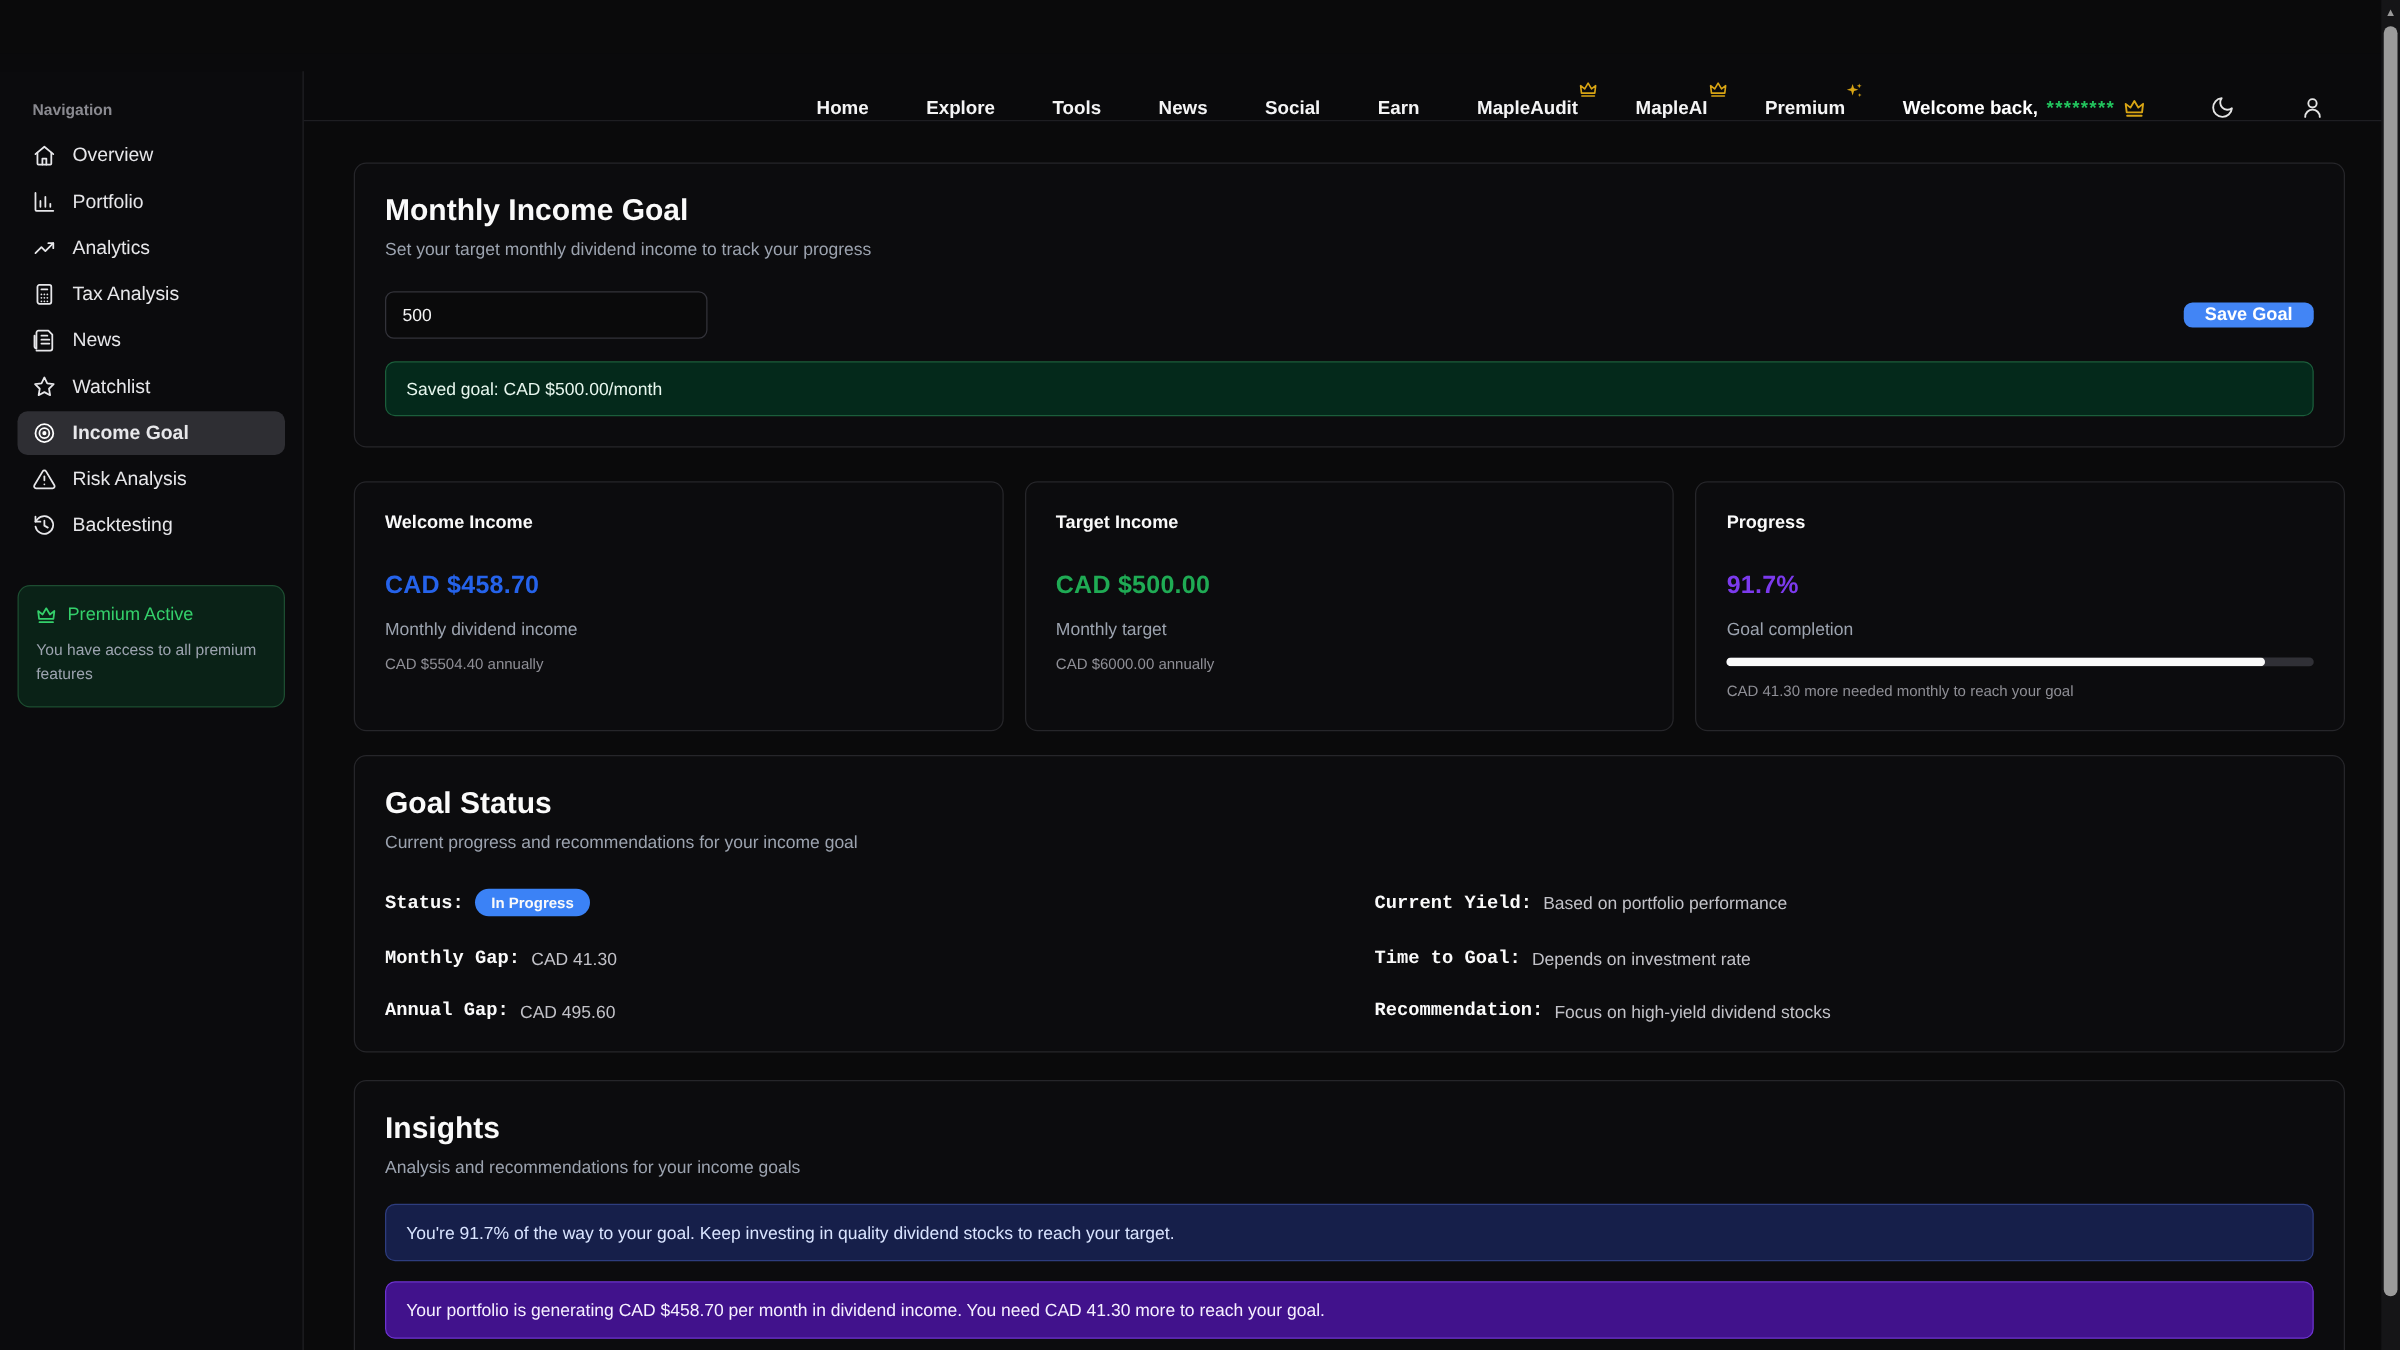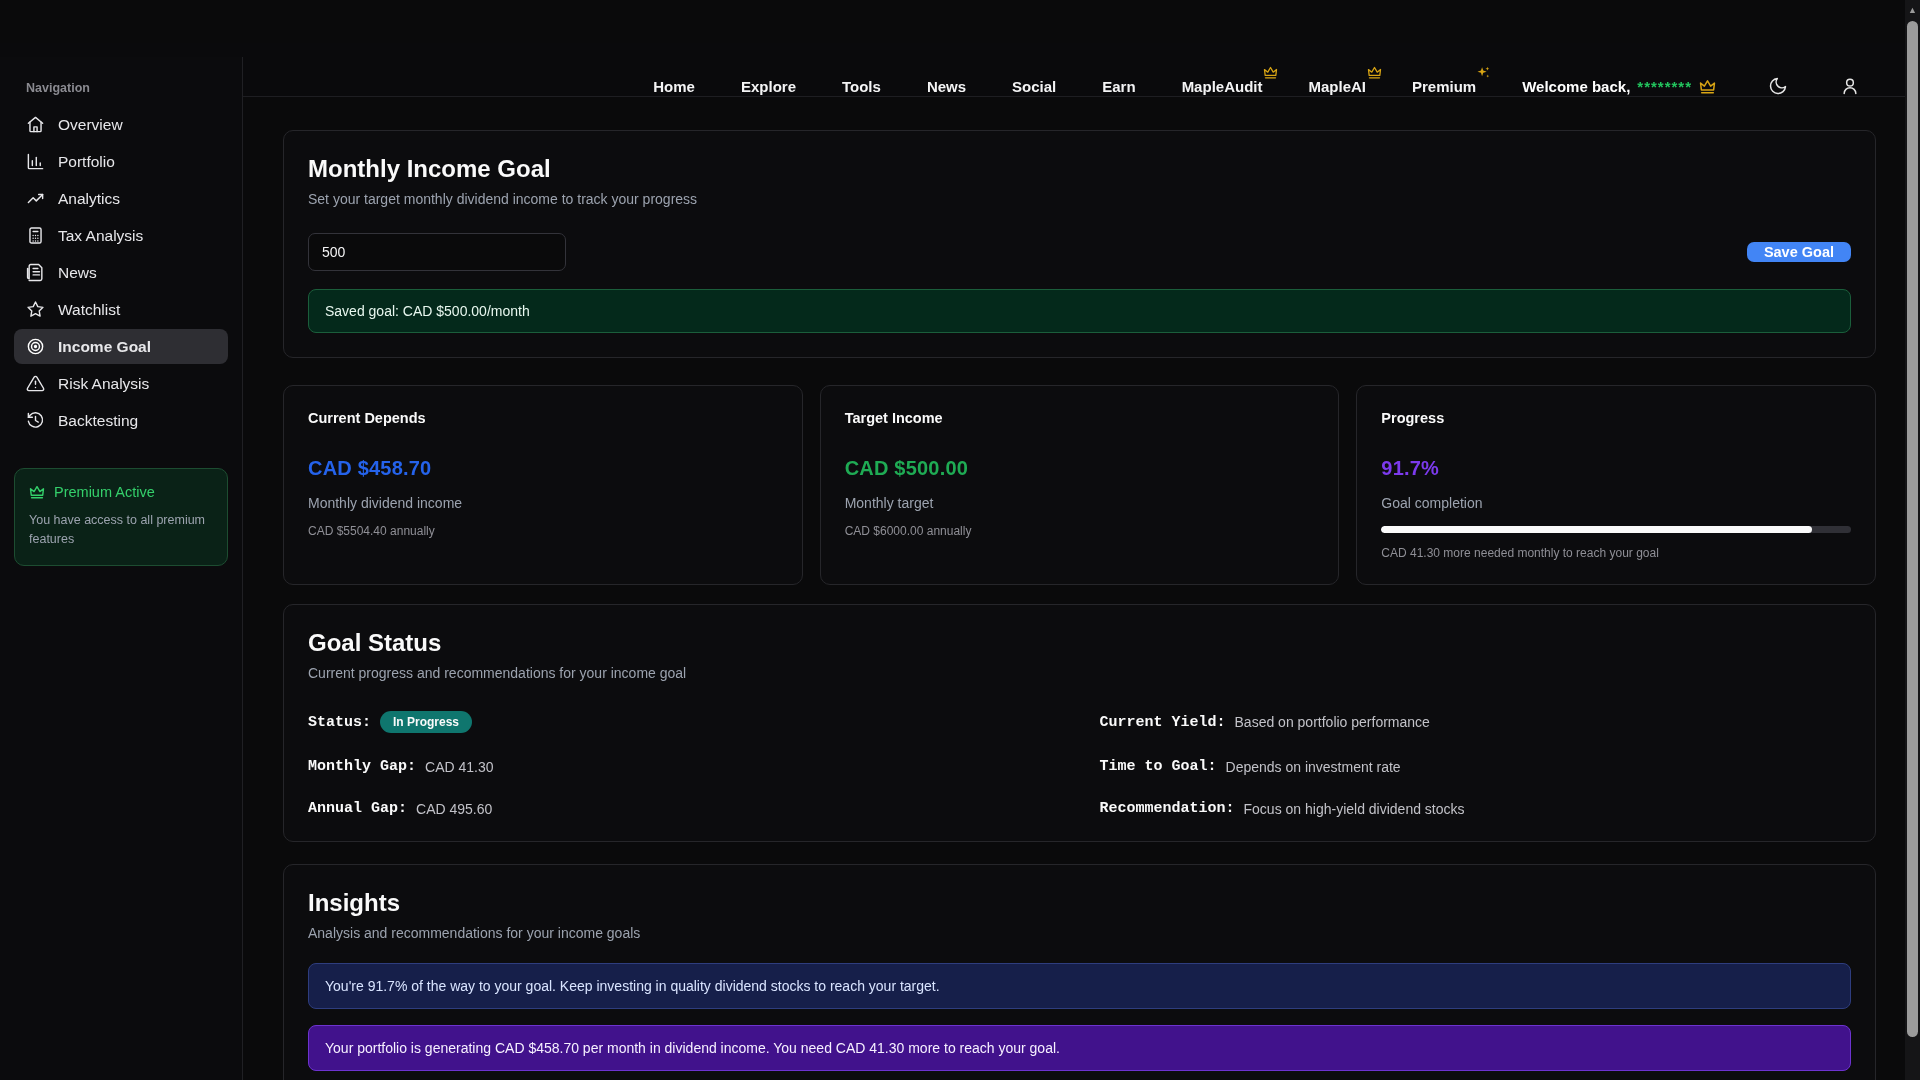--- a/index.html
+++ b/index.html
@@ -74,21 +74,21 @@
   .stat-note { margin-top:13px; font-size:12px; color:#8f8f96; }
   .progress-track { margin-top:15px; height:7px; background:#303036; border-radius:99px; position:relative; overflow:hidden; }
   .progress-fill { position:absolute; left:0; top:0; bottom:0; background:#fafafa; border-radius:99px; }
   
   .status-card { margin-top:19px; }
   .status-grid { margin-top:30px; display:grid; grid-template-columns:1fr 1fr; row-gap:25px; column-gap:40px; }
   .status-row { display:flex; align-items:center; gap:9px; font-size:15px; }
   .status-label { font-weight:700; color:#fafafa; white-space:nowrap;font-family:Liberation Mono, monospace; }
   .status-value { color:#c2c2c8; font-size:14px; }
   .badge-pill {
-    background:#0f766e; color:#fafafa; border-radius:999px; padding:4px 13px;
+    background:#3b82f6; color:#fafafa; border-radius:999px; padding:4px 13px;
     font-size:12px; font-weight:700;
   }
   
   .insights-card { margin-top:22px; margin-bottom:40px; }
   .insight-banner { border-radius:8px; padding:14px 16px; font-size:14px; }
   .insight-blue { margin-top:22px; background:#161f4a; border:1px solid #2e3d7e; color:#d9e4ff; }
   .insight-purple { margin-top:16px; background:#41128c; border:1px solid #6d33cf; color:#f6f0ff; }
 </style>
 </head>
 <body>
@@ -281,21 +281,21 @@
     <div class="card-sub">Set your target monthly dividend income to track your progress</div>
     <div class="goal-form-row">
       <input class="goal-input" type="text" value="500" style="">
       <button class="save-btn">Save Goal</button>
     </div>
     <div class="saved-banner">Saved goal: CAD $500.00/month</div>
   </section>
 
   <section class="stats-row">
     <div class="card">
-      <div class="stat-title">Current Depends</div>
+      <div class="stat-title">Welcome Income</div>
       <div class="stat-value" id="val-current" style="color: rgb(37, 99, 235);">CAD $458.70</div>
       <div class="stat-sub">Monthly dividend income</div>
       <div class="stat-note">CAD $5504.40 annually</div>
     </div>
 
     <div class="card">
       <div class="stat-title">Target Income</div>
       <div class="stat-value" id="val-target" style="color: rgb(31, 171, 84);">CAD $500.00</div>
       <div class="stat-sub">Monthly target</div>
       <div class="stat-note">CAD $6000.00 annually</div>

